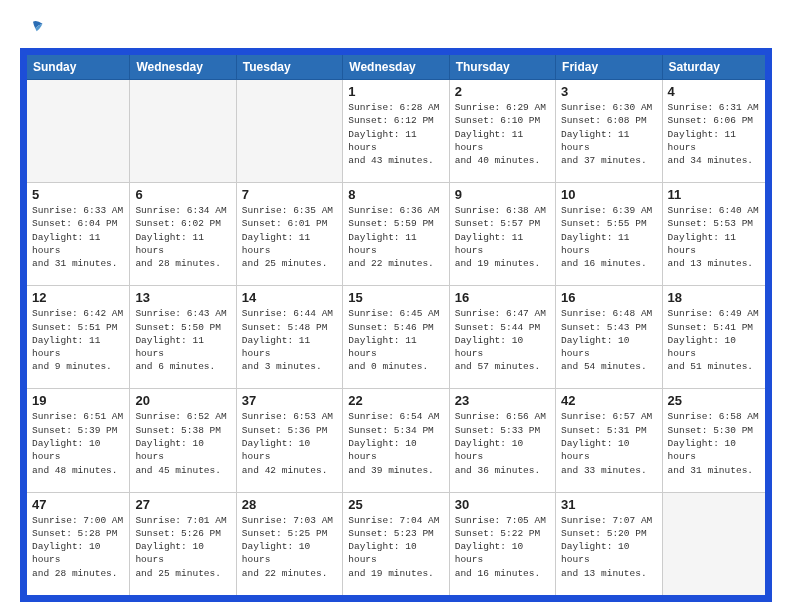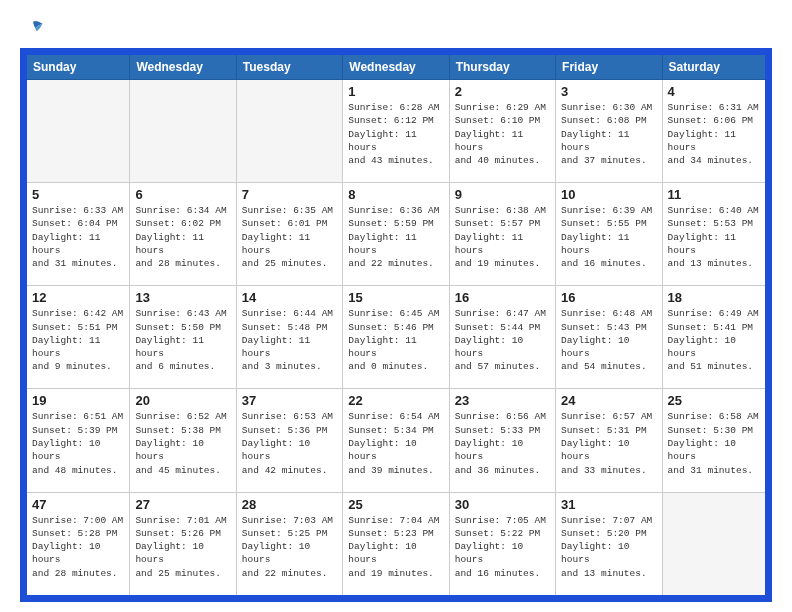--- a/index.html
+++ b/index.html
@@ -219,21 +219,21 @@
           </td>
           <td>
             <div class="day-number">22</div>
             <div class="day-info">Sunrise: 6:54 AM<br>Sunset: 5:34 PM<br>Daylight: 10 hours<br>and 39 minutes.</div>
           </td>
           <td>
             <div class="day-number">23</div>
             <div class="day-info">Sunrise: 6:56 AM<br>Sunset: 5:33 PM<br>Daylight: 10 hours<br>and 36 minutes.</div>
           </td>
           <td>
-            <div class="day-number">24</div>
+            <div class="day-number">42</div>
             <div class="day-info">Sunrise: 6:57 AM<br>Sunset: 5:31 PM<br>Daylight: 10 hours<br>and 33 minutes.</div>
           </td>
           <td>
             <div class="day-number">25</div>
             <div class="day-info">Sunrise: 6:58 AM<br>Sunset: 5:30 PM<br>Daylight: 10 hours<br>and 31 minutes.</div>
           </td>
         </tr>
         <tr>
           <td>
             <div class="day-number">47</div>

